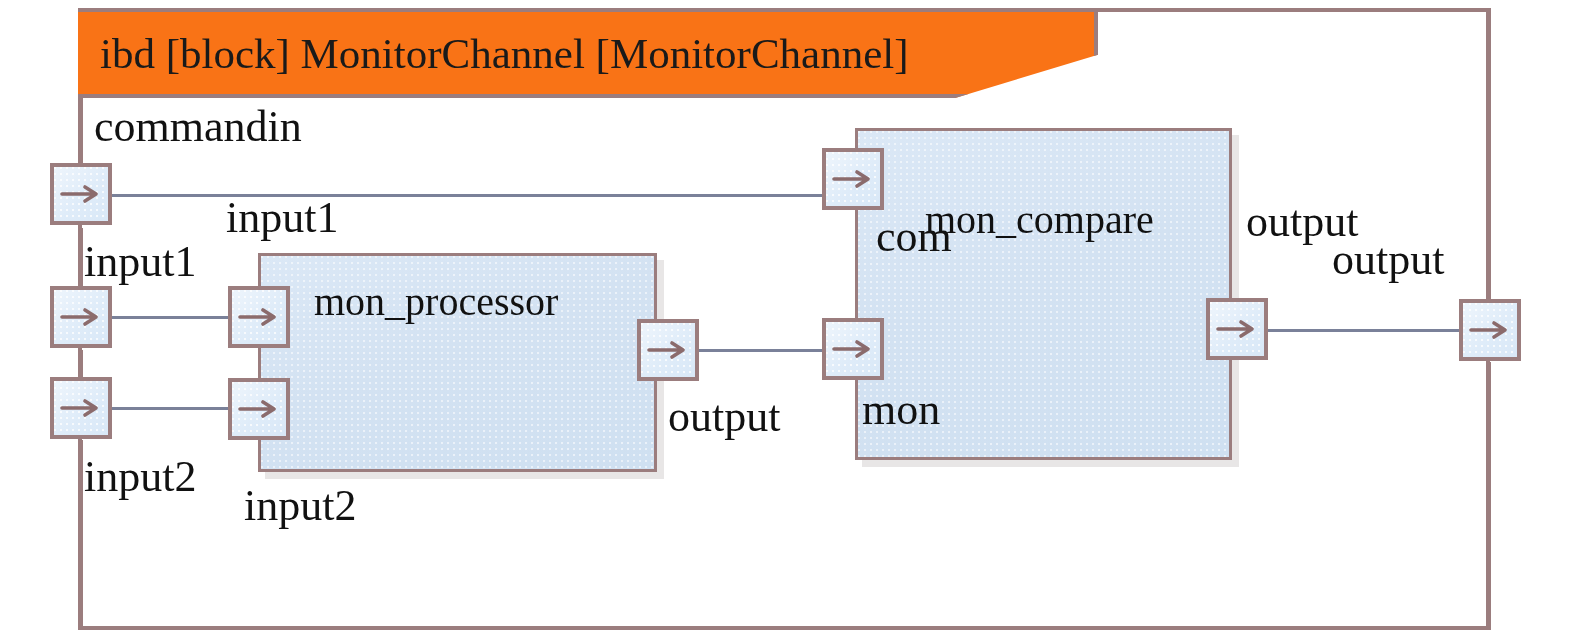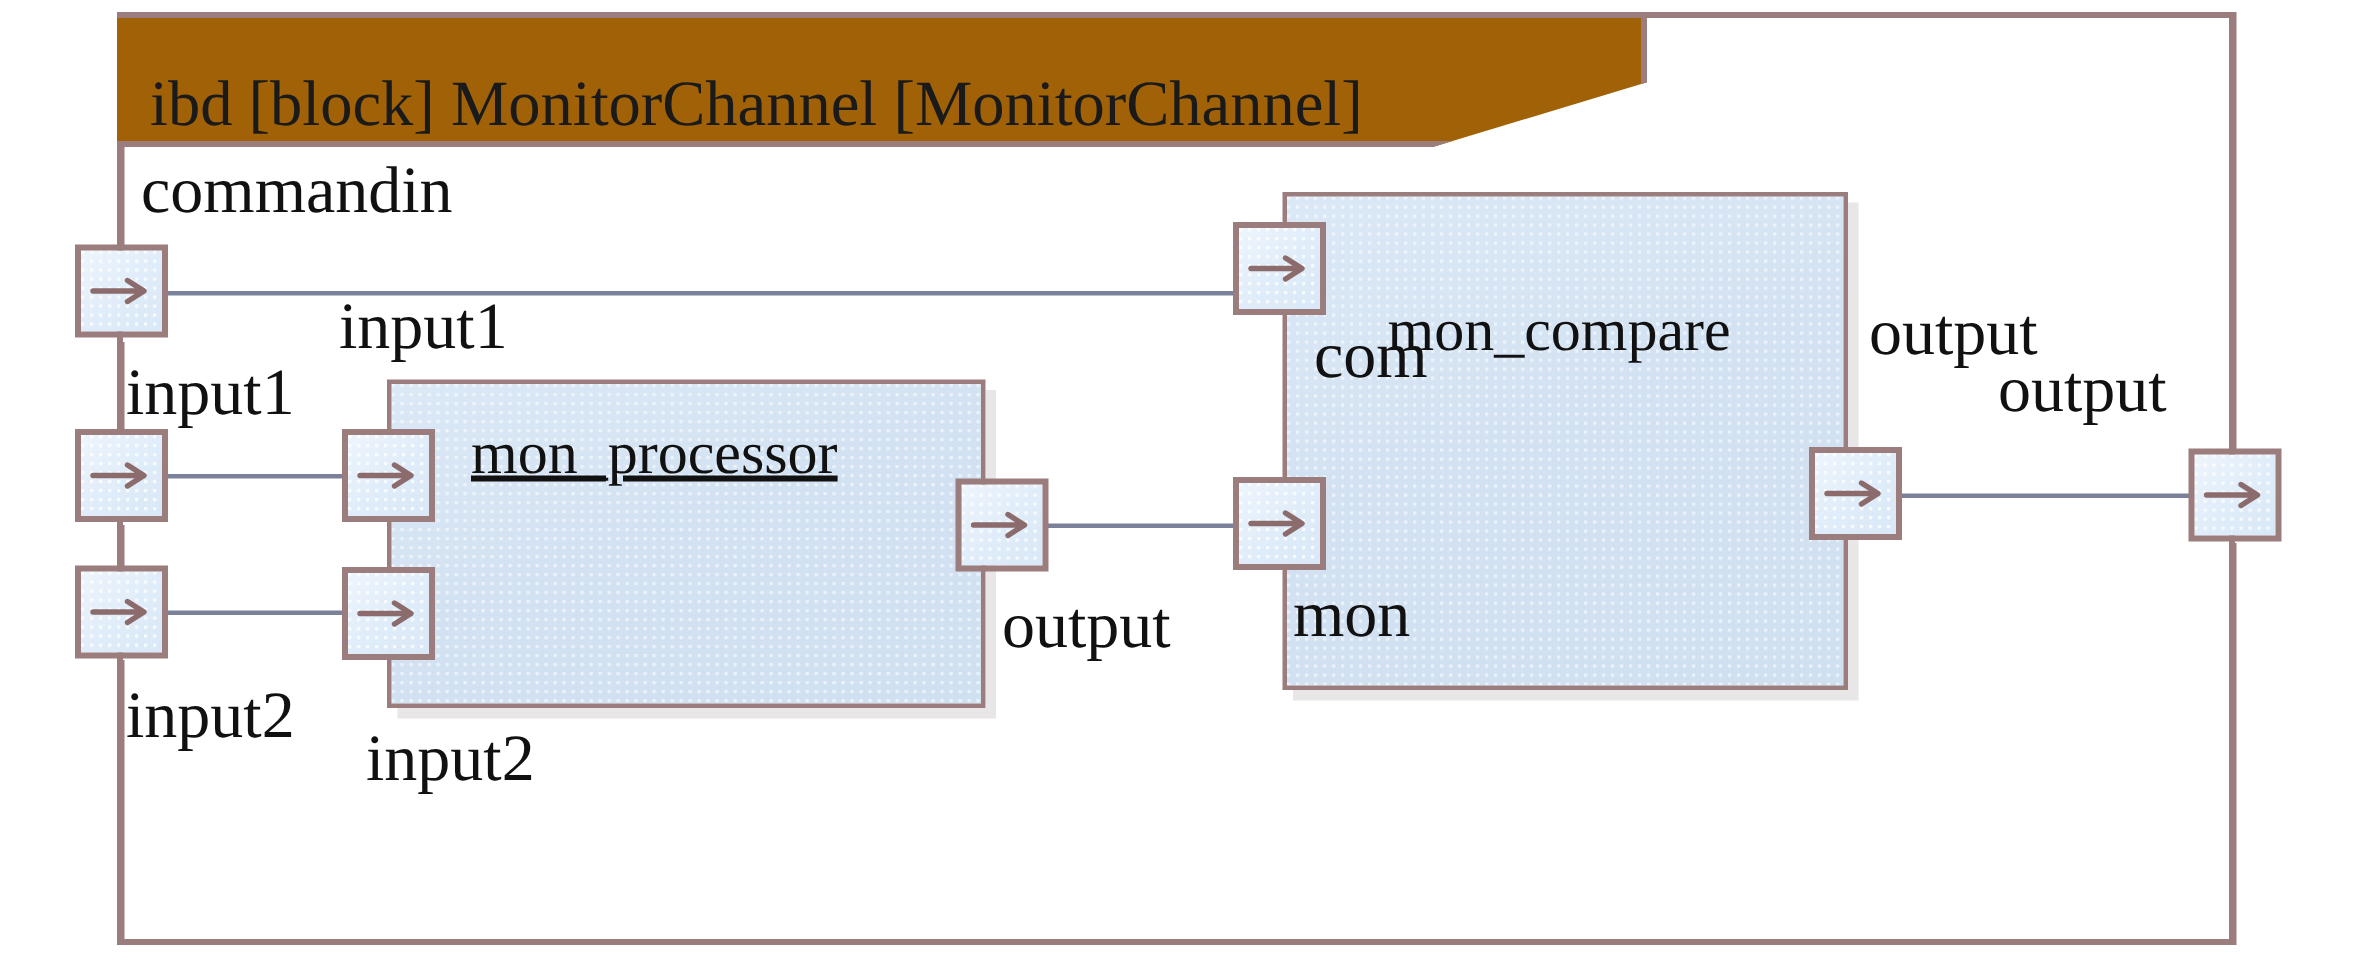--- a/index.html
+++ b/index.html
@@ -21,27 +21,27 @@
   
   .frame {
     position: absolute;
     border: 4px solid #9b7d7e;
     background: transparent;
     box-sizing: border-box;
   }
   .frame-title-tab {
     position: absolute;
     box-sizing: border-box;
-    background: #a16207;
+    background: #f97316;
     border: 4px solid #9b7d7e;
     border-left: none;
     -webkit-clip-path: polygon(0 0, 100% 0, 100% 52%, 86% 100%, 0 100%);
     clip-path: polygon(0 0, 100% 0, 100% 52%, 86% 100%, 0 100%);
     display: flex;
-    align-items: flex-end;
+    align-items: center;
   }
   .frame-title-text {
     padding-left: 22px;
     font-size: 43px;
     color: #1a1a1a;
     white-space: nowrap;
     letter-spacing: 0px;
   }
 
   
@@ -116,21 +116,21 @@
   <div class="conn h" style="left:1268px; top:329px; width:194px;"></div>
 
   <div class="conn v" style="left:79px; top:98px; width:4px; height:68px; background:#9b7d7e;"></div>
   <div class="conn v" style="left:79px; top:228px; width:4px; height:60px; background:#9b7d7e;"></div>
   <div class="conn v" style="left:79px; top:350px; width:4px; height:30px; background:#9b7d7e;"></div>
   <div class="conn v" style="left:79px; top:440px; width:4px; height:190px; background:#9b7d7e;"></div>
   <div class="conn v" style="left:1487px; top:8px; width:4px; height:292px; background:#9b7d7e;"></div>
   <div class="conn v" style="left:1487px; top:362px; width:4px; height:268px; background:#9b7d7e;"></div>
 
   <div class="block" style="left:258px; top:253px; width:399px; height:219px;"></div>
-  <div class="block-label" style="left:314px; top:278px;text-decoration:underline;">mon_processor</div>
+  <div class="block-label" style="left:314px; top:278px;">mon_processor</div>
 
   <div class="port" style="left:228px; top:286px;">
     <svg width="42" height="20" viewBox="0 0 42 20">
       <path d="M2 10 H33 M25 3 L36 10 L25 17" fill="none" stroke="#8b6b6c" stroke-width="3.6" stroke-linecap="round" stroke-linejoin="round"></path>
     </svg>
   </div>
   <div class="port" style="left:228px; top:378px;">
     <svg width="42" height="20" viewBox="0 0 42 20">
       <path d="M2 10 H33 M25 3 L36 10 L25 17" fill="none" stroke="#8b6b6c" stroke-width="3.6" stroke-linecap="round" stroke-linejoin="round"></path>
     </svg>

